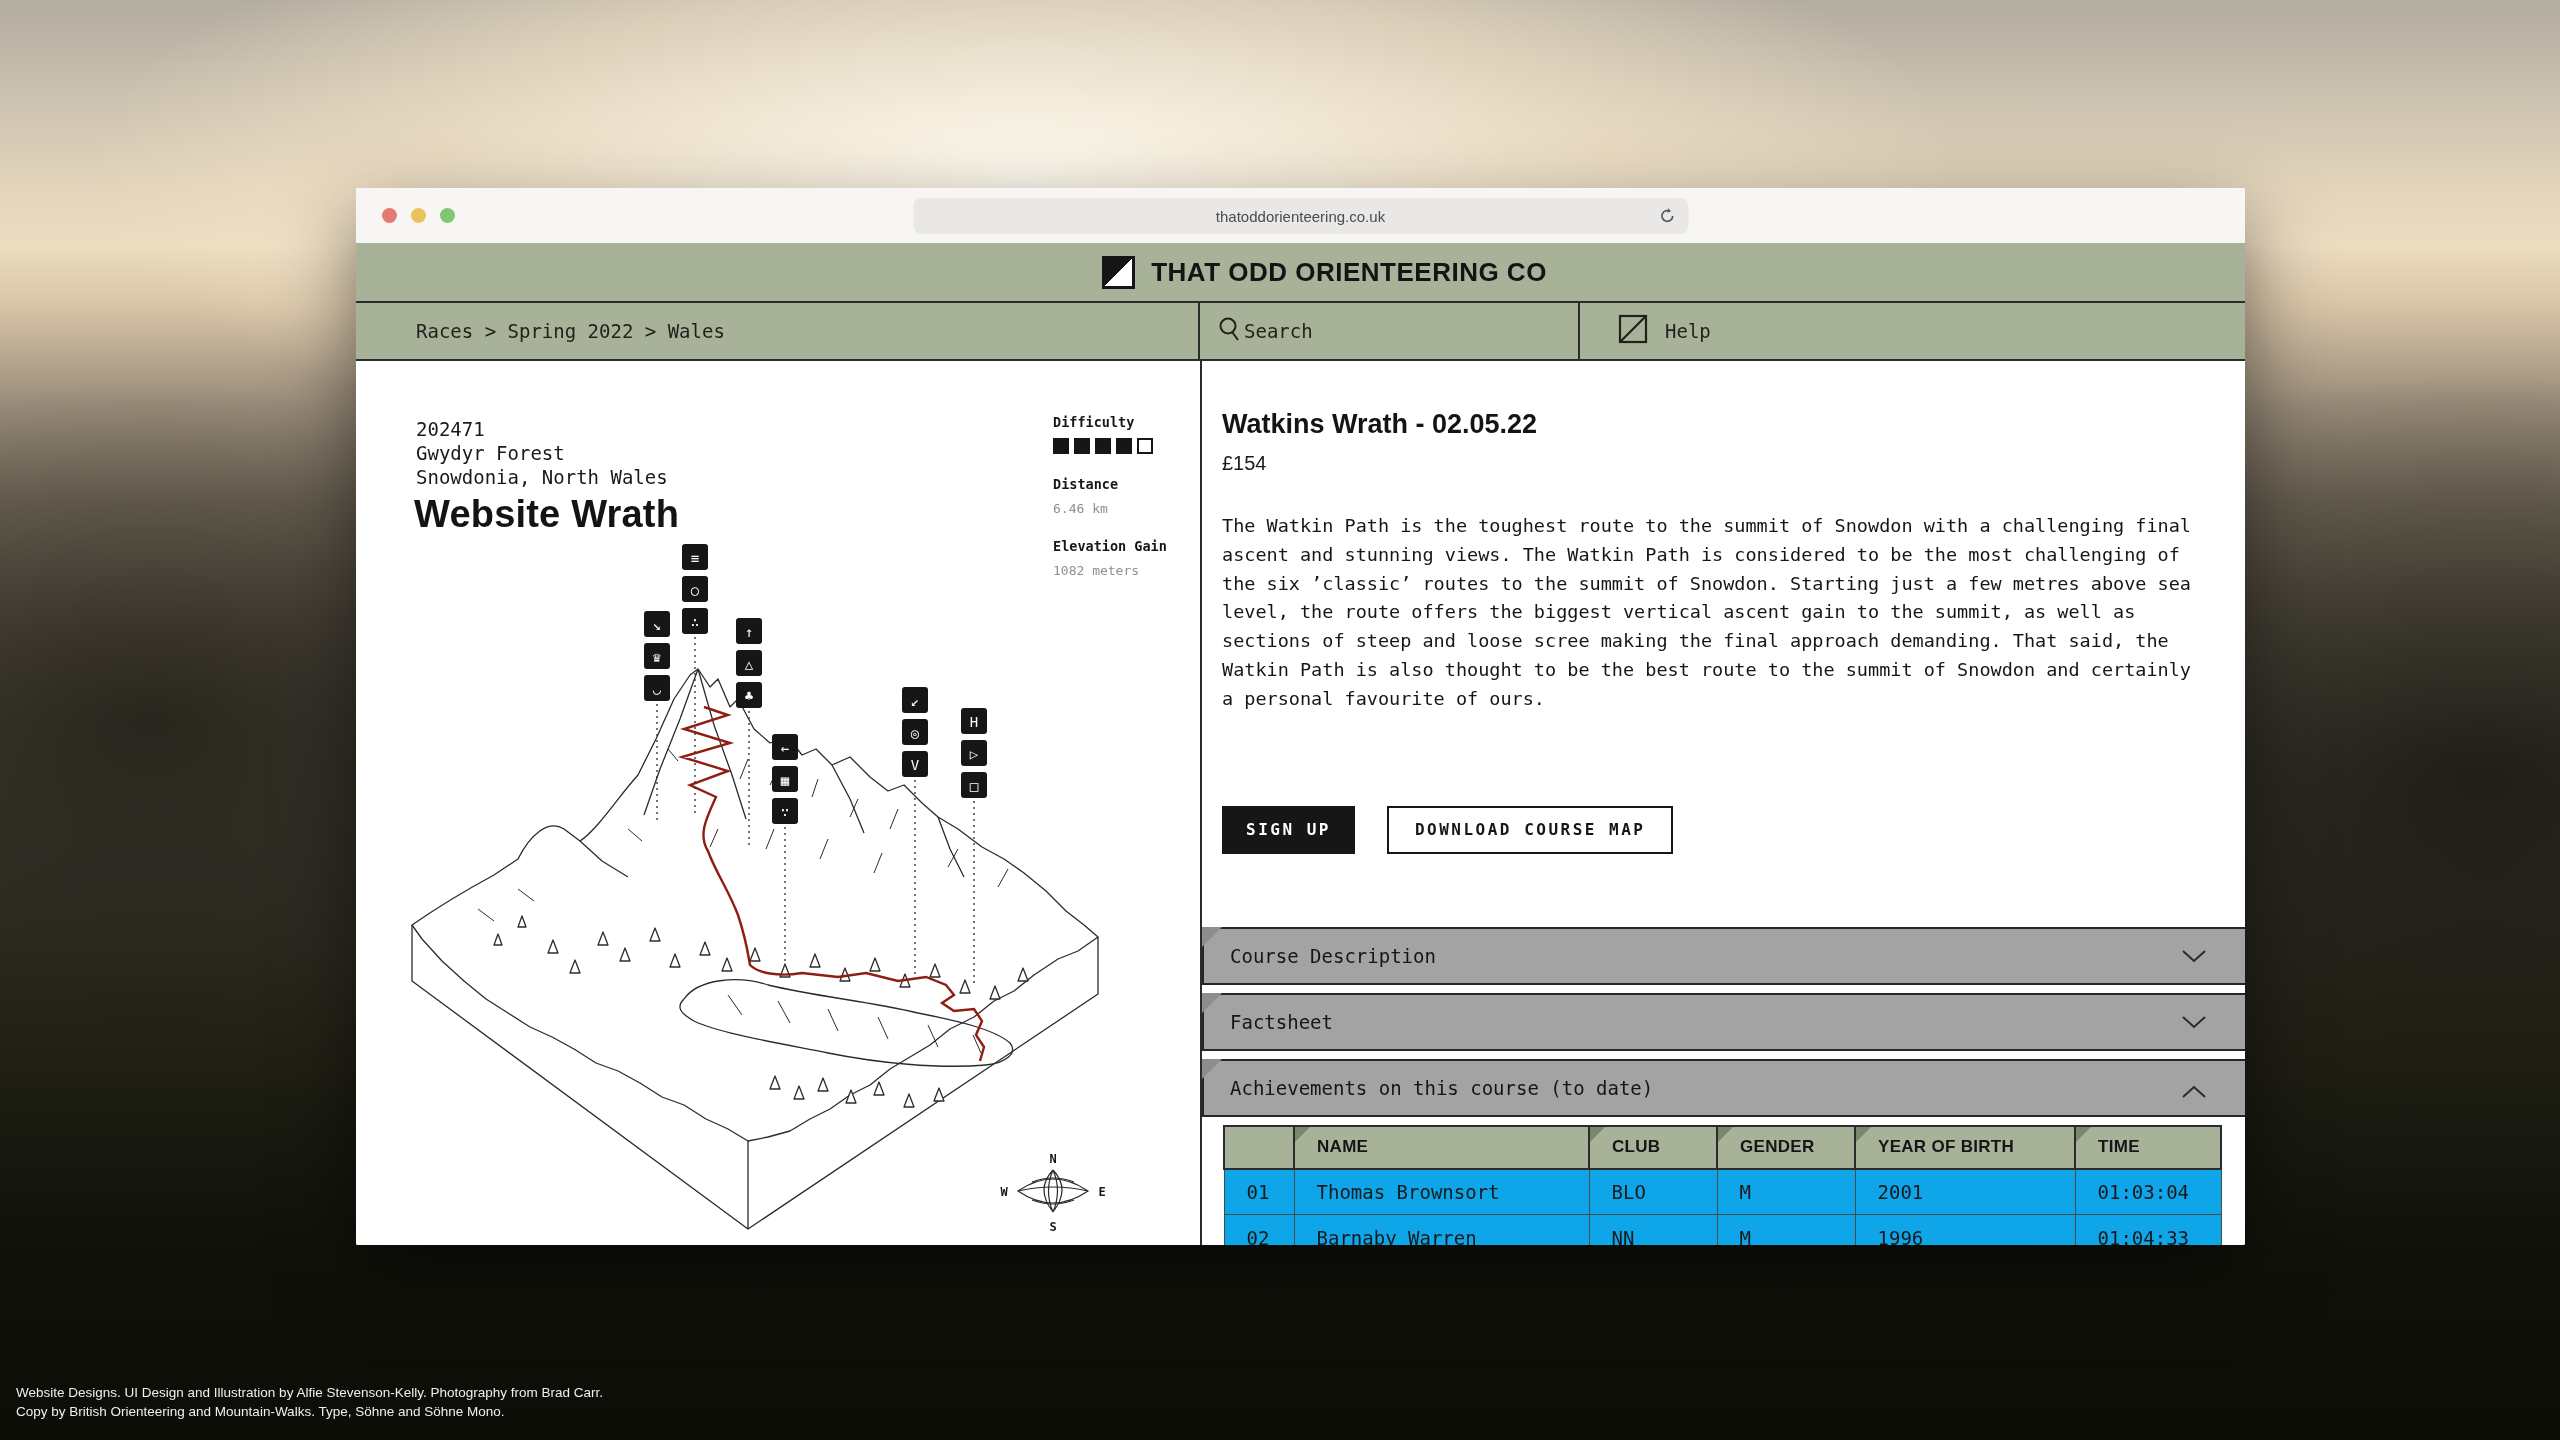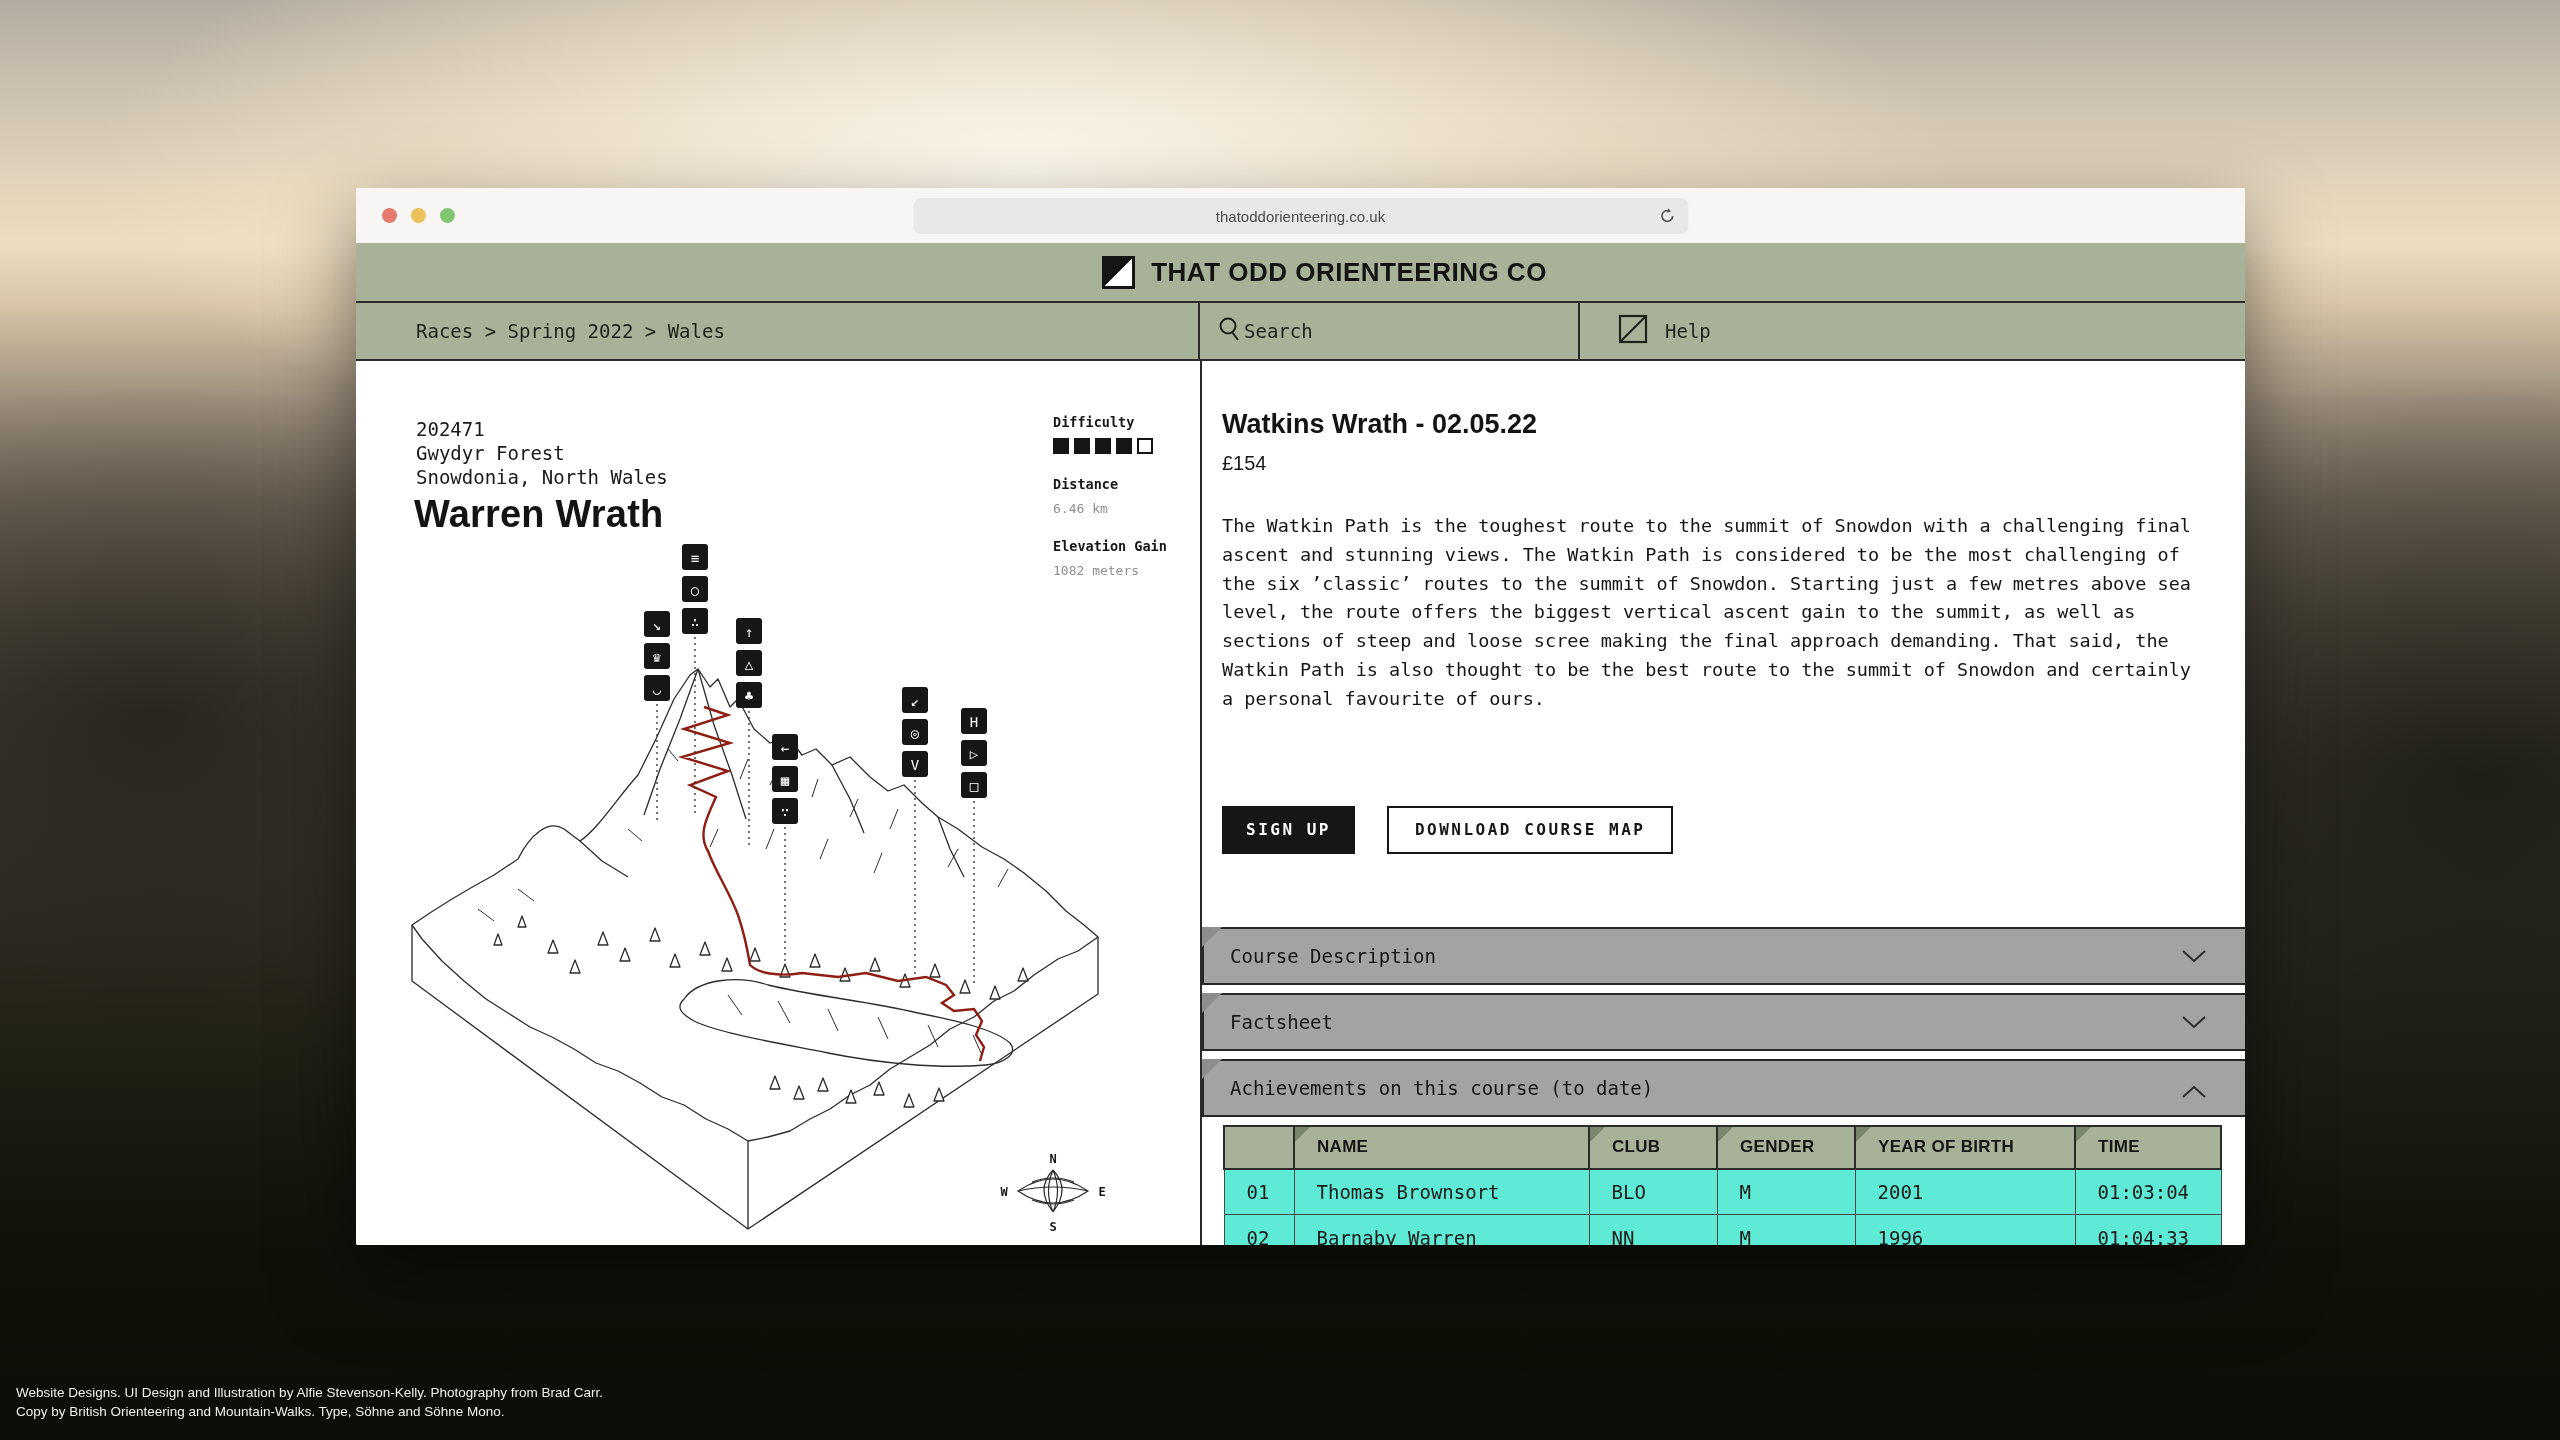--- a/index.html
+++ b/index.html
@@ -81,21 +81,21 @@
   .acc-chevron { position:absolute; right:38px; top:20px; transition:none; }
   .acc.open .acc-chevron { transform:rotate(180deg); }
 
   
   table.results { margin:5px 0 0 21px; width:997px; border-collapse:collapse; table-layout:fixed; }
   .results th { position:relative; height:43px; background:#a7b299; border:2px solid #2b2b2b;
     font-size:17px; font-weight:700; color:#161616; text-align:left; padding-left:22px; letter-spacing:.3px; }
   .results th.fold::before { content:""; position:absolute; left:0; top:0; width:0; height:0;
     border-top:15px solid #79886c; border-right:15px solid transparent; }
   .results td { height:46px; border:1.5px solid #4a4a4a; font-family:"DejaVu Sans Mono",monospace;
-    font-size:19px; color:#1a1a1a; padding-left:22px; background:#5eead4; }
+    font-size:19px; color:#1a1a1a; padding-left:22px; background:#0ea5e9; }
   .col-pos{width:70px;} .col-name{width:295px;} .col-club{width:128px;}
   .col-gender{width:138px;} .col-yob{width:220px;} .col-time{width:146px;}
 
   
   .credits { position:absolute; left:16px; top:1383px; color:#efefec; font-size:13.5px; line-height:19px; }
 
   svg text { font-family:"DejaVu Sans Mono",monospace; }
 </style>
 </head>
 <body>
@@ -155,21 +155,21 @@
     <div class="hr-dark"></div>
 
     <div class="content">
 
       <div class="left-panel">
         <div class="meta mono">
           <div>202471</div>
           <div>Gwydyr Forest</div>
           <div>Snowdonia, North Wales</div>
         </div>
-        <div class="race-title">Warren Wrath</div>
+        <div class="race-title">Website Wrath</div>
 
         <div class="stats">
           <div class="stat-label mono">Difficulty</div>
           <div class="squares">
               <div class="sq fill"></div>
               <div class="sq fill"></div>
               <div class="sq fill"></div>
               <div class="sq fill"></div>
               <div class="sq"></div>
             </div>

